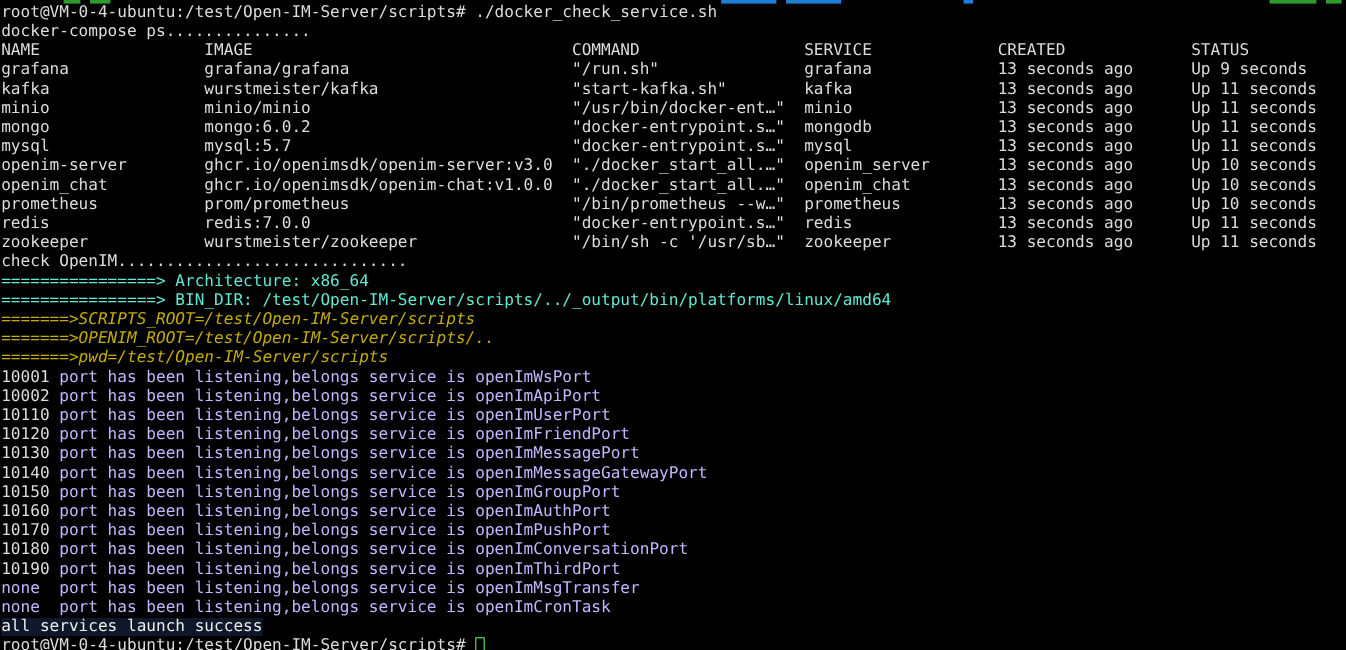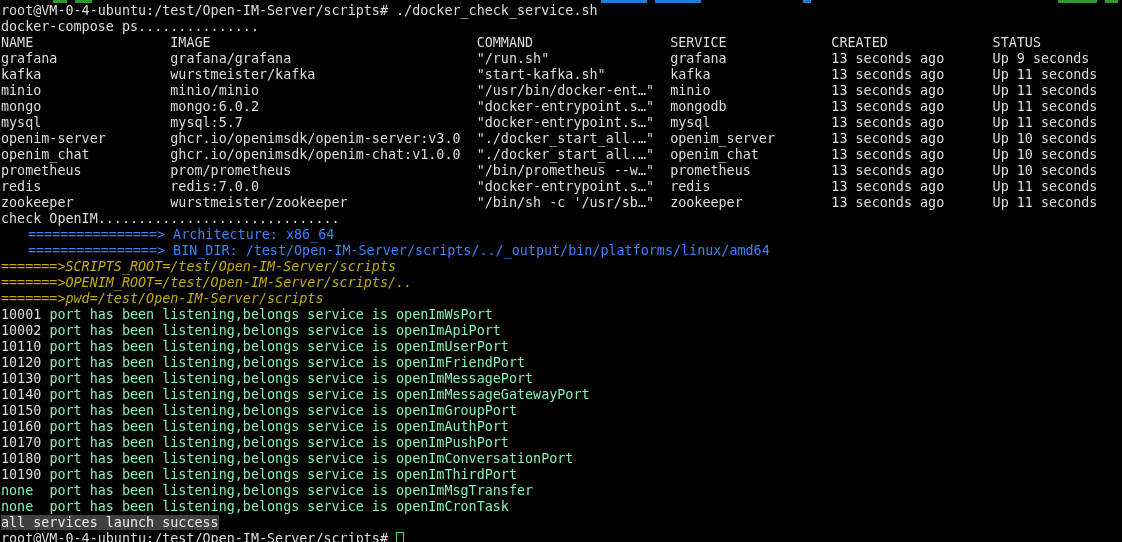--- a/index.html
+++ b/index.html
@@ -6,24 +6,24 @@
   body{width:1122px;height:542px;overflow:hidden;position:relative;}
   #terminal{
     position:absolute;left:1px;top:3px;width:1121px;
     font-family:"DejaVu Sans Mono","Liberation Mono",monospace;
     font-size:13.4px;line-height:16px;
     color:#dcdcdc;
     white-space:pre;
   }
   .line{height:16px;}
   .c-fg{color:#dcdcdc;text-align:right;}
-  .c-green{color:#86efac;}
-  .c-blue{color:#3b82f6;padding-left:27px;}
+  .c-green{color:#c4b5fd;}
+  .c-blue{color:#5eead4;}
   .c-yellow{color:#c4ad00;font-style:italic;}
-  .c-hl{color:#e8efe8;background:#404040;}
+  .c-hl{color:#e8efe8;background:#0f172a;}
   .cursor{
     display:inline-block;width:8px;height:13px;
     border:1px solid #55d955;vertical-align:-2px;
     box-sizing:border-box;background:transparent;
   }
   
   .frag{position:absolute;top:0;height:3px;}
   .frag.g{background:#2e9a2e;}
   .frag.b{background:#1f7fd6;}
 </style>

